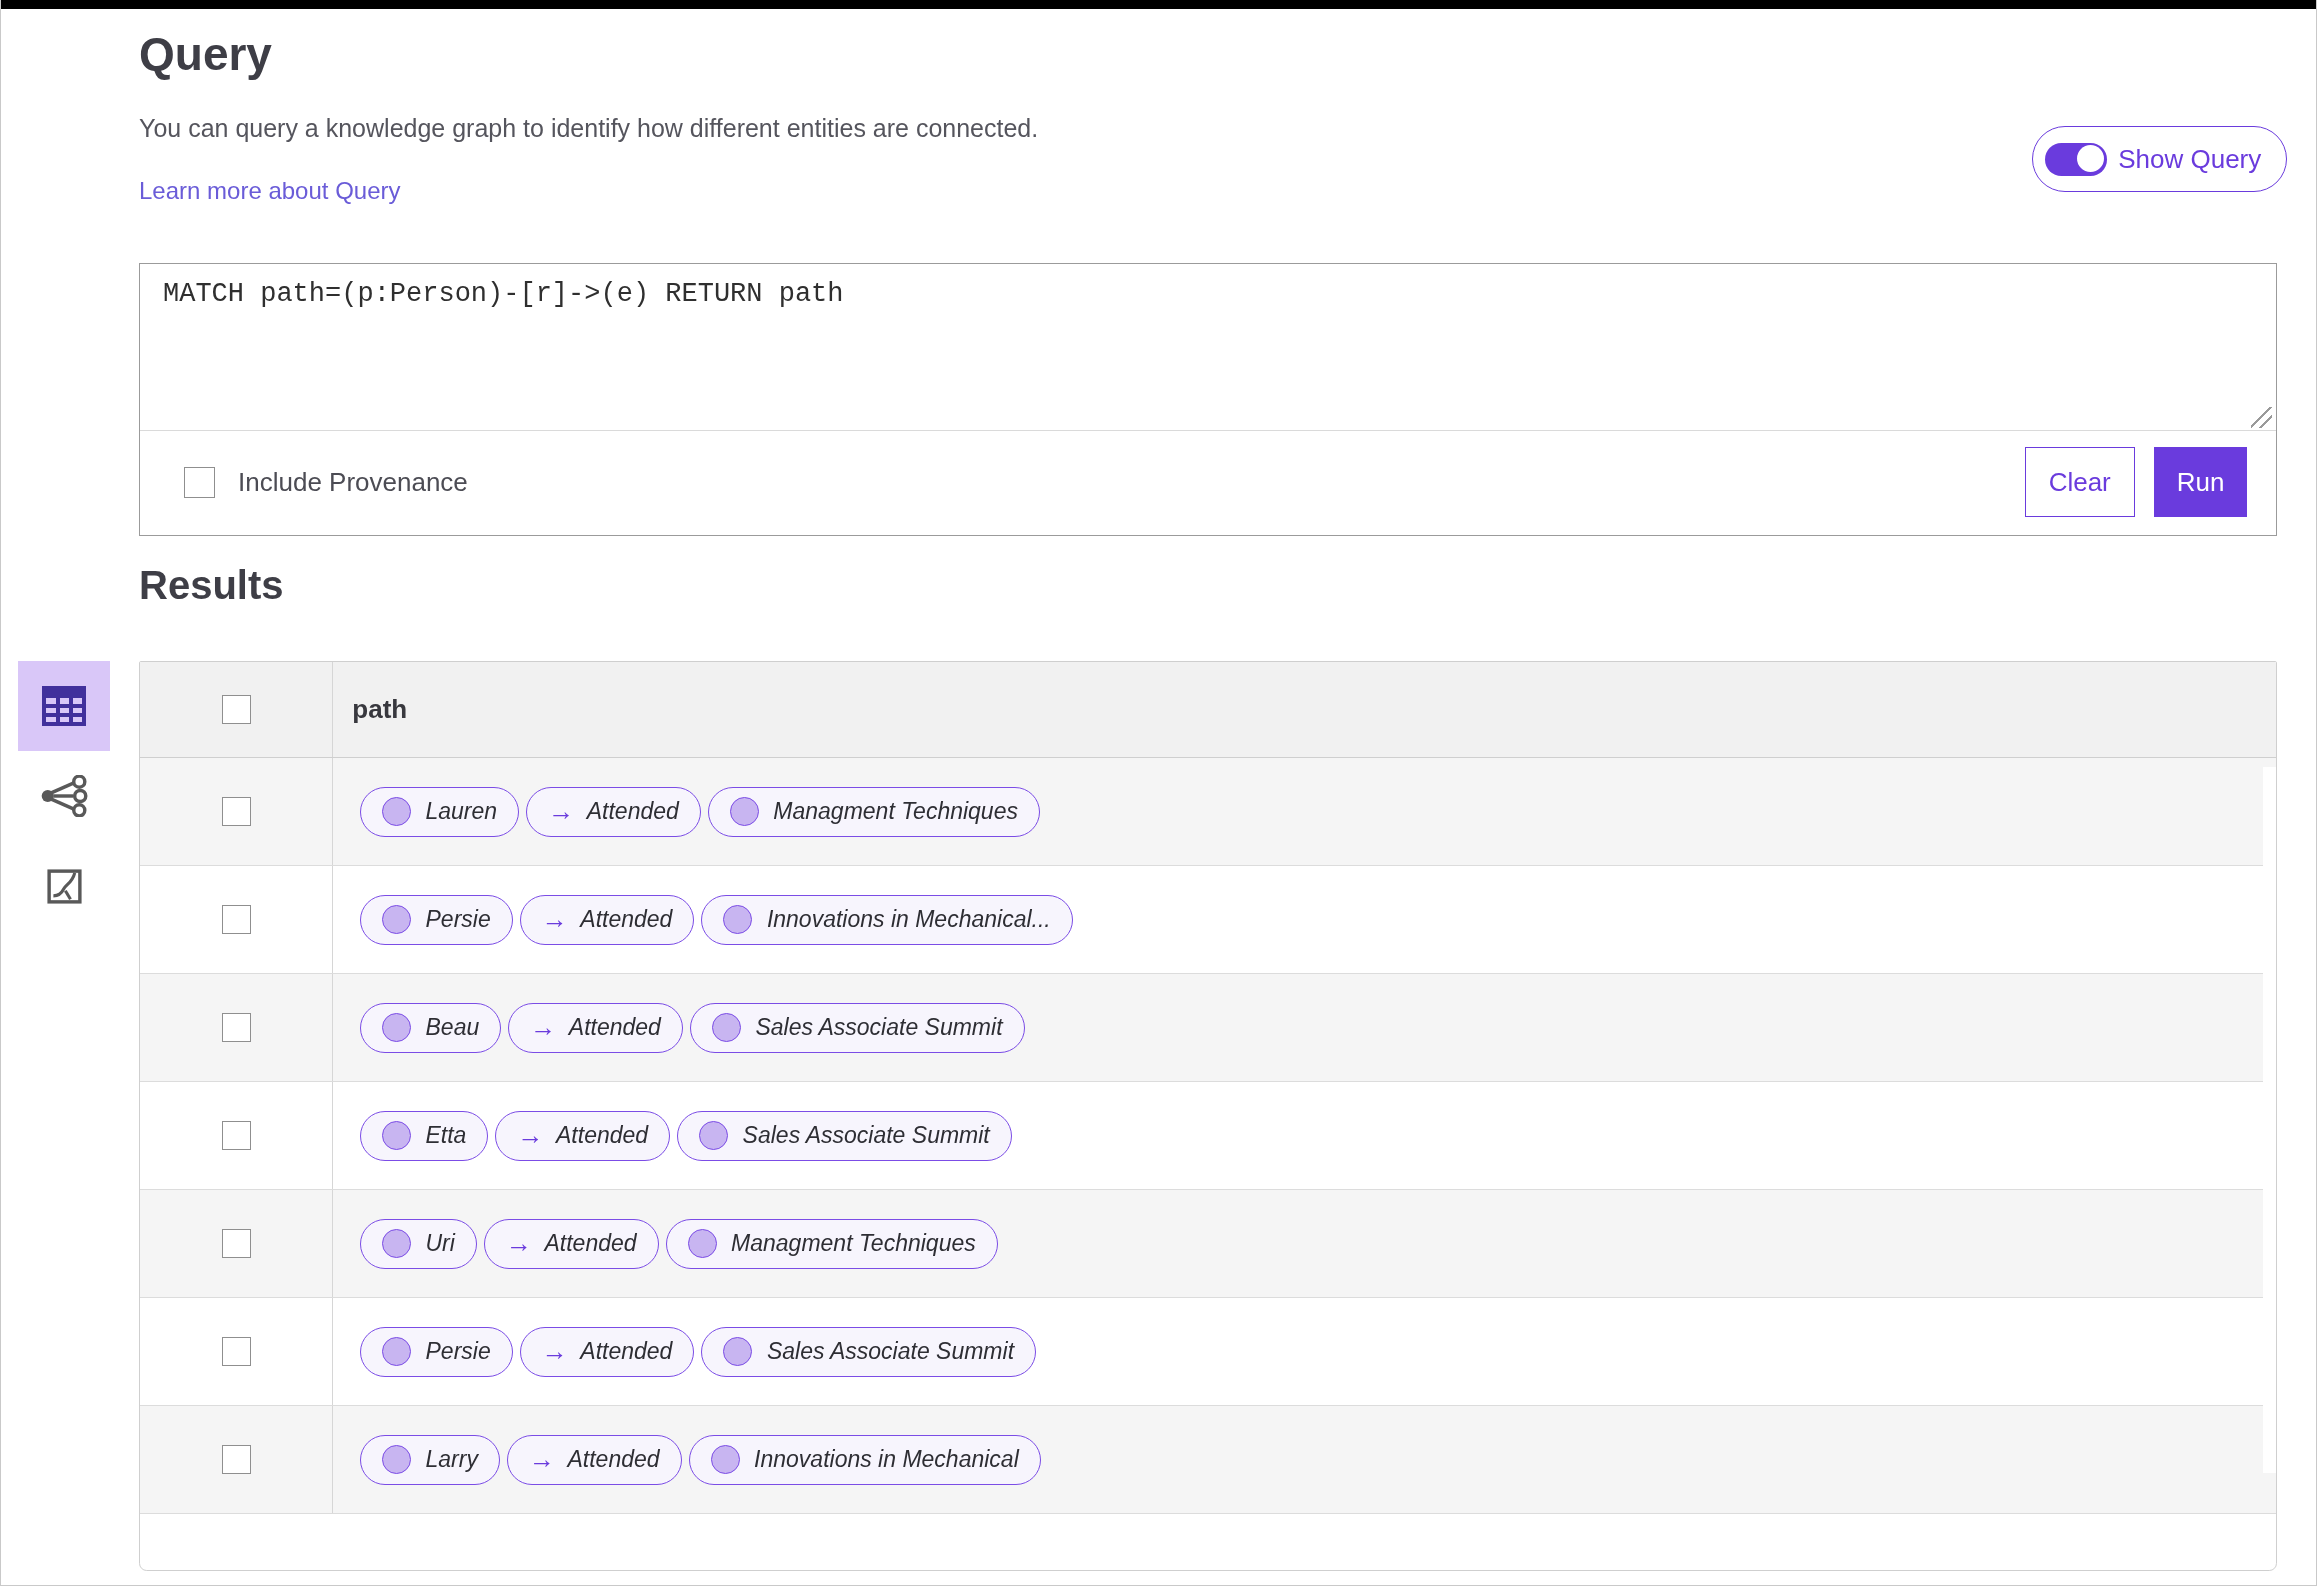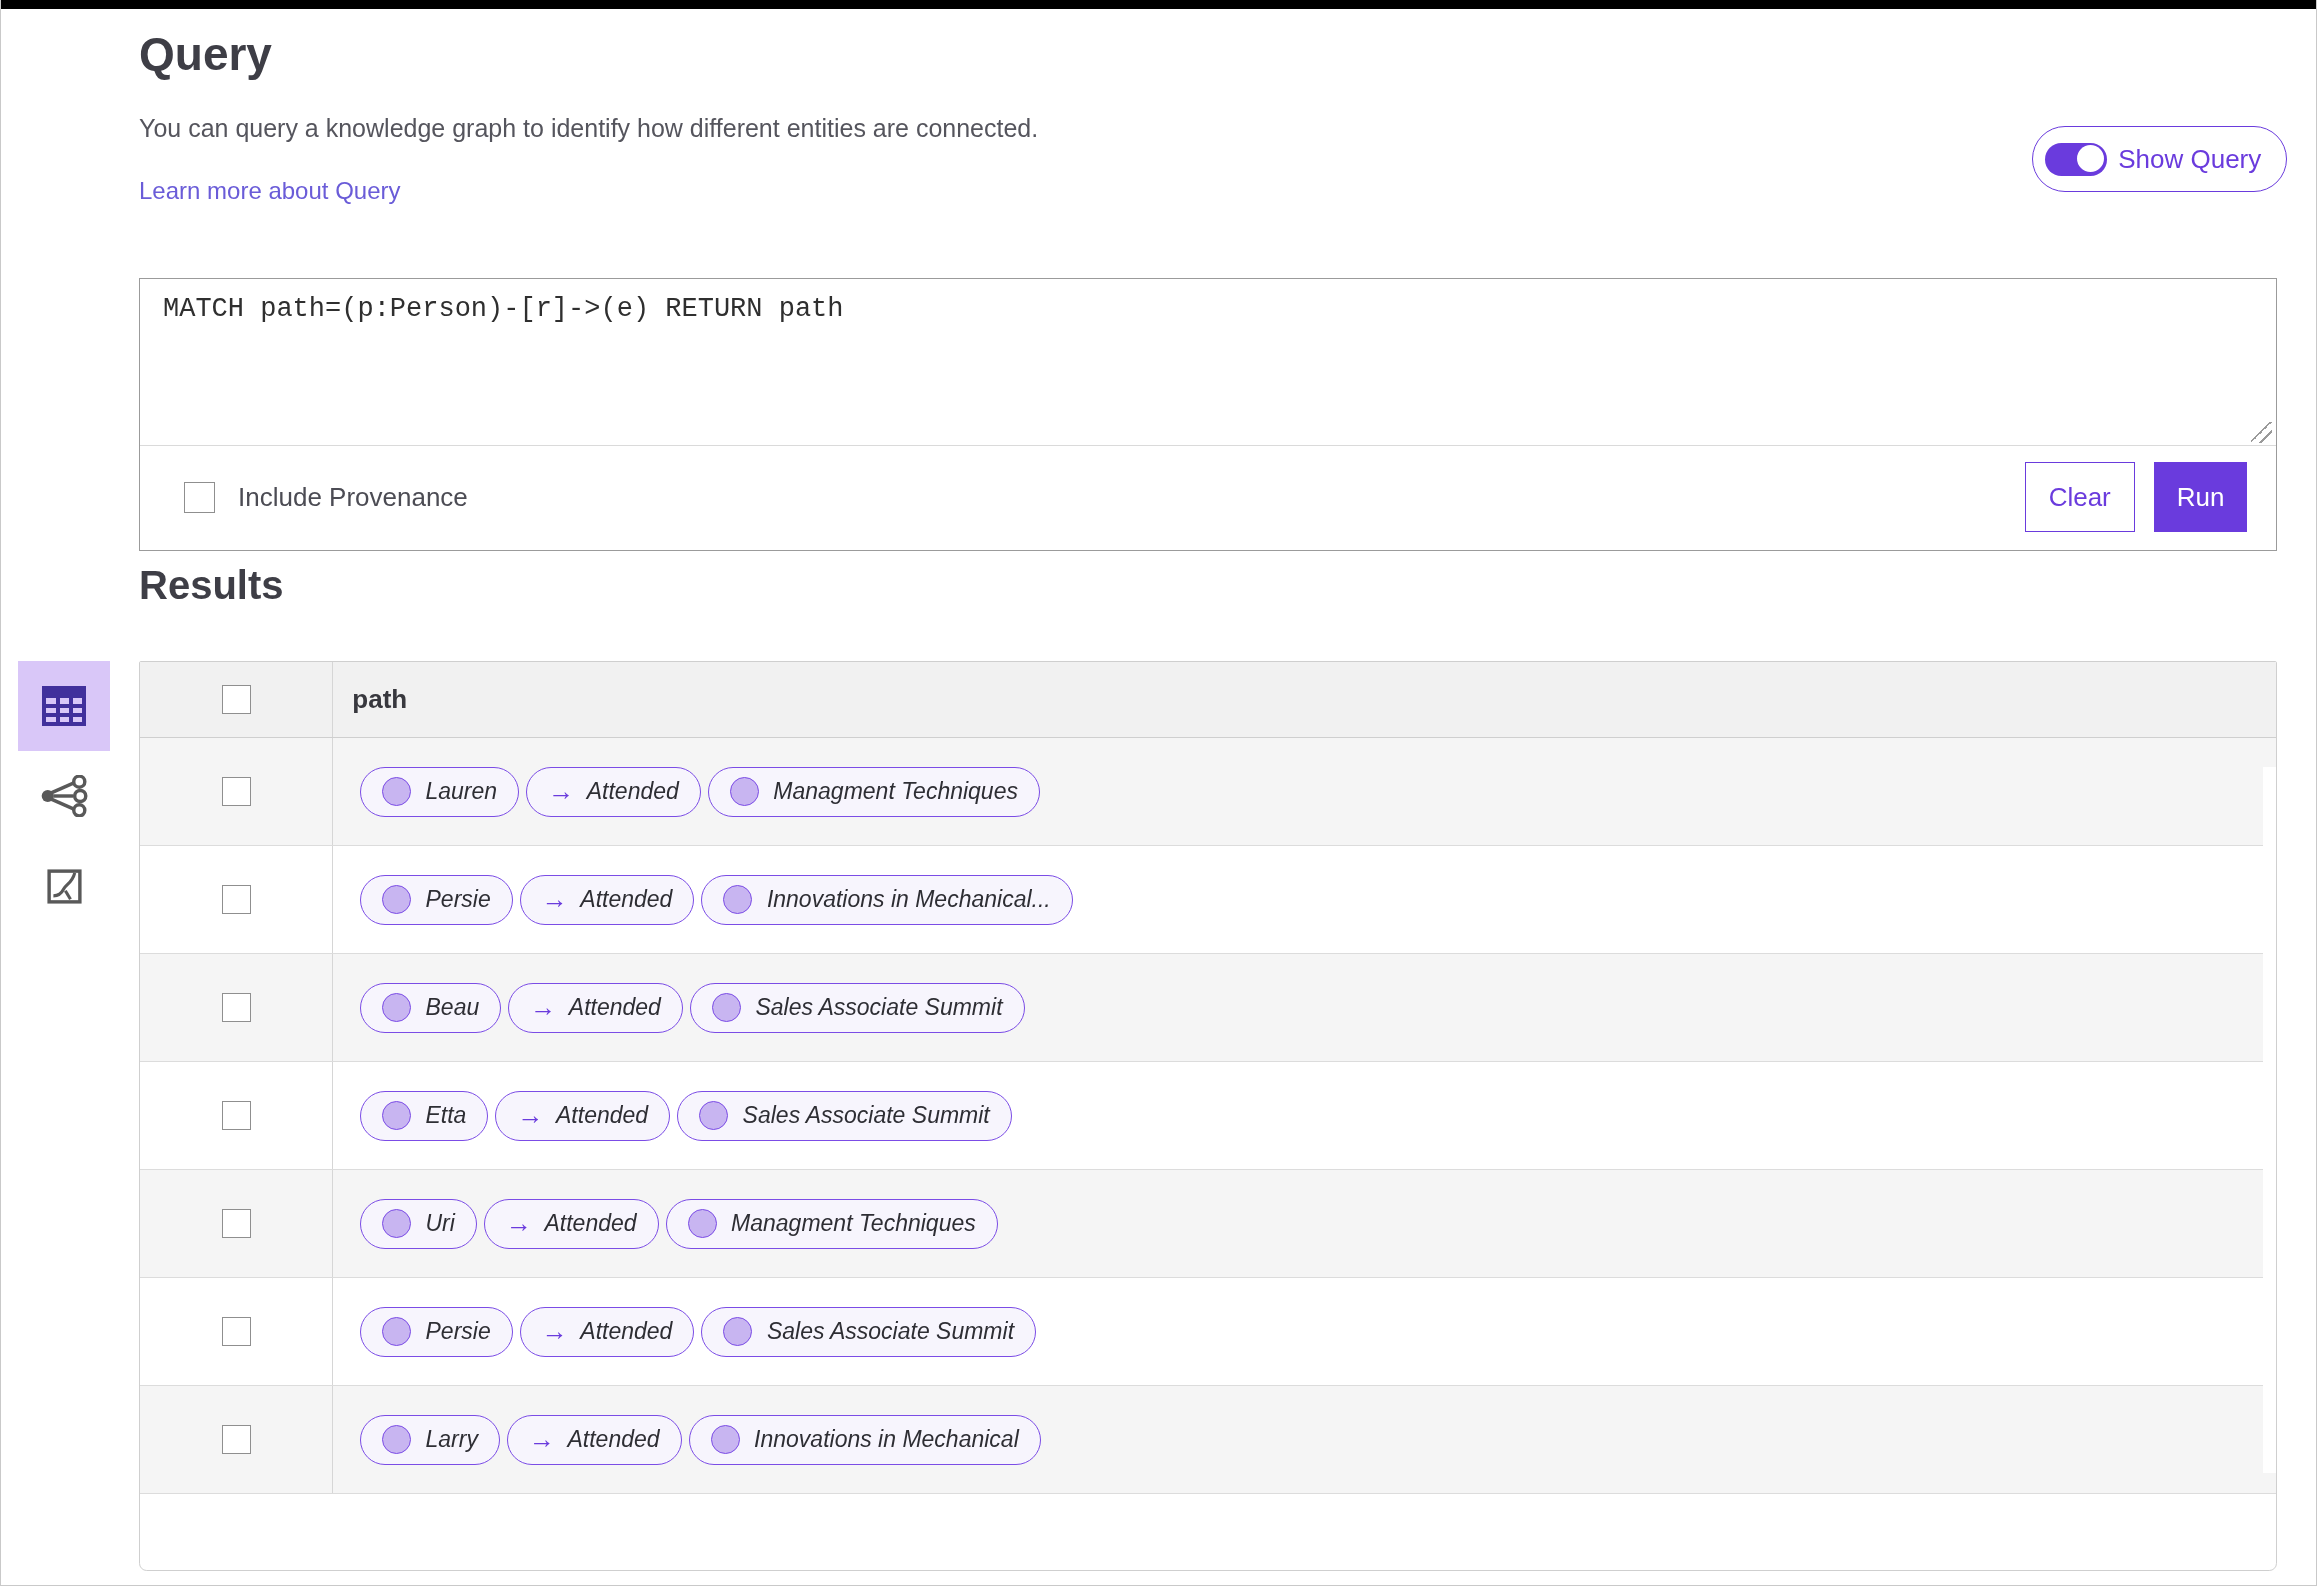--- a/index.html
+++ b/index.html
@@ -14,21 +14,21 @@
 
   
   .toggle-pill { position:absolute; left:2031px; top:126px; height:66px; padding:0 25px 0 11.6px;
                  border:1.9px solid var(--accent,#6a3bdd); border-radius:33px; background:#fff;
                  display:flex; align-items:center; gap:11.6px; cursor:pointer; }
   .switch { width:62px; height:33px; border-radius:16.4px; background:var(--accent,#6a3bdd); position:relative; }
   .knob   { position:absolute; right:2.9px; top:2.9px; width:27px; height:27px; border-radius:50%; background:#fff; }
   .toggle-label { font-size:26px; color:var(--accent,#6a3bdd); }
 
   
-  .query-box { position:absolute; left:138px; top:278px; width:2138px; height:273px;
+  .query-box { position:absolute; left:138px; top:263px; width:2138px; height:273px;
                border:1.9px solid #9b9b9b; background:#fff; }
   .query-textarea { display:block; width:100%; height:167px; border:none; border-bottom:1px solid #dadada;
                     outline:none; resize:none; padding:15.4px 23px; font-family:"Liberation Mono", monospace;
                     font-size:27px; color:#2f2f2f; white-space:pre; overflow:hidden; }
   .resize-grip { position:absolute; right:3.9px; top:143px; width:21px; height:21px; cursor:nwse-resize;
                  background:
                    linear-gradient(135deg, transparent 0 43%, #9a9a9a 43% 50%, transparent 50% 68%, #9a9a9a 68% 75%, transparent 75%); }
   .query-footer { height:102px; display:flex; align-items:center; padding:0 29px 0 44px; }
   .checkbox { width:31px; height:31px; border:1.9px solid #8f8f8f; background:#fff; cursor:pointer; }
   .provenance-label { font-size:26px; color:#4c4c54; margin-left:23px; }
@@ -39,21 +39,21 @@
   .results-title { position:absolute; left:138px; top:563px; font-size:40px; font-weight:bold; color:#3e3e46; }
 
   
   .rail { position:absolute; left:17.4px; top:661px; width:92px; }
   .rail-item { width:92px; height:90px; display:flex; align-items:center; justify-content:center; cursor:pointer; }
   .rail-item.selected { background:var(--selected-tile,#d9c7f8); }
 
   
   .rtable { position:absolute; left:138px; top:661px; width:2138px; height:910px;
             border:1px solid #cfcfcf; border-radius:1.9px 1.9px 7.7px 7.7px; background:#fff; overflow:hidden; }
-  .thead { height:76px; background:#f1f1f1; border-bottom:1px solid #cfcfcf; display:flex; }
+  .thead { height:96px; background:#f1f1f1; border-bottom:1px solid #cfcfcf; display:flex; }
   .cell-check { flex:0 0 193px; width:193px; border-right:1px solid #d6d6d6; display:flex; align-items:center; justify-content:center; }
   .cell-path  { flex:1; display:flex; align-items:center; }
   .thead .cell-path { padding-left:19.3px; font-size:26px; font-weight:bold; color:#38383e; }
   .trow { height:108px; display:flex; border-bottom:1px solid #dcdcdc; background:#fff; }
   .trow.alt { background:#f5f5f5; }
   .trow .cell-path { padding-left:27px; gap:7px;font-style:italic; }
   .trow .checkbox, .thead .checkbox { width:29px; height:29px; }
 
   .pill { height:50px; border:1.9px solid var(--pill-border,#7b4ce6); border-radius:26px; background:#f7f5fd;
           display:inline-flex; align-items:center; padding:0 21px; font-size:23px; color:#2e2e34; cursor:pointer; white-space:nowrap; }

